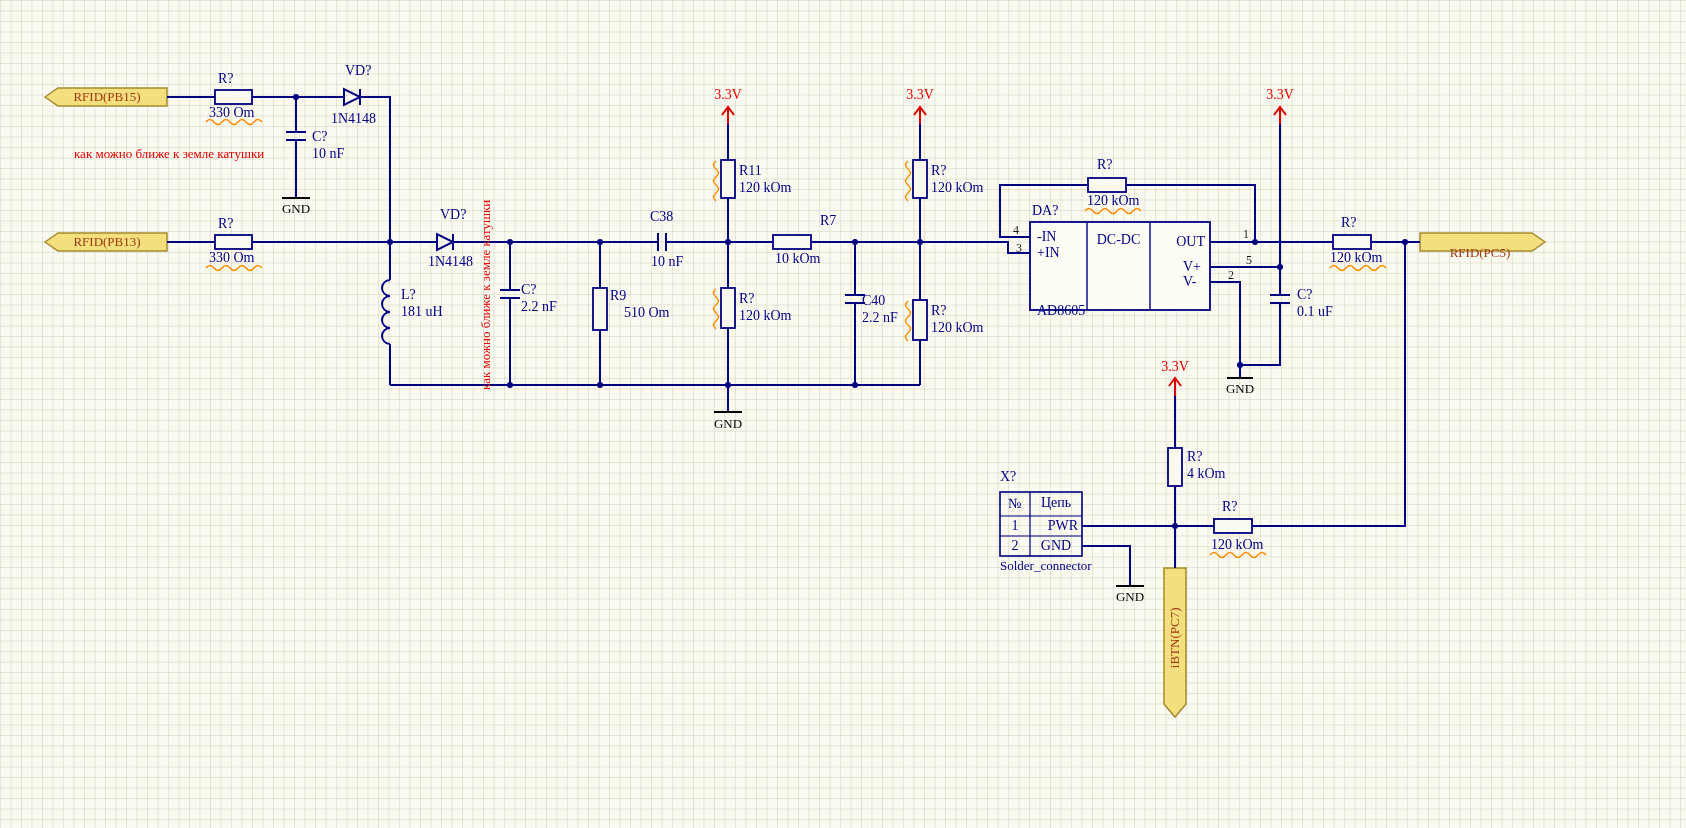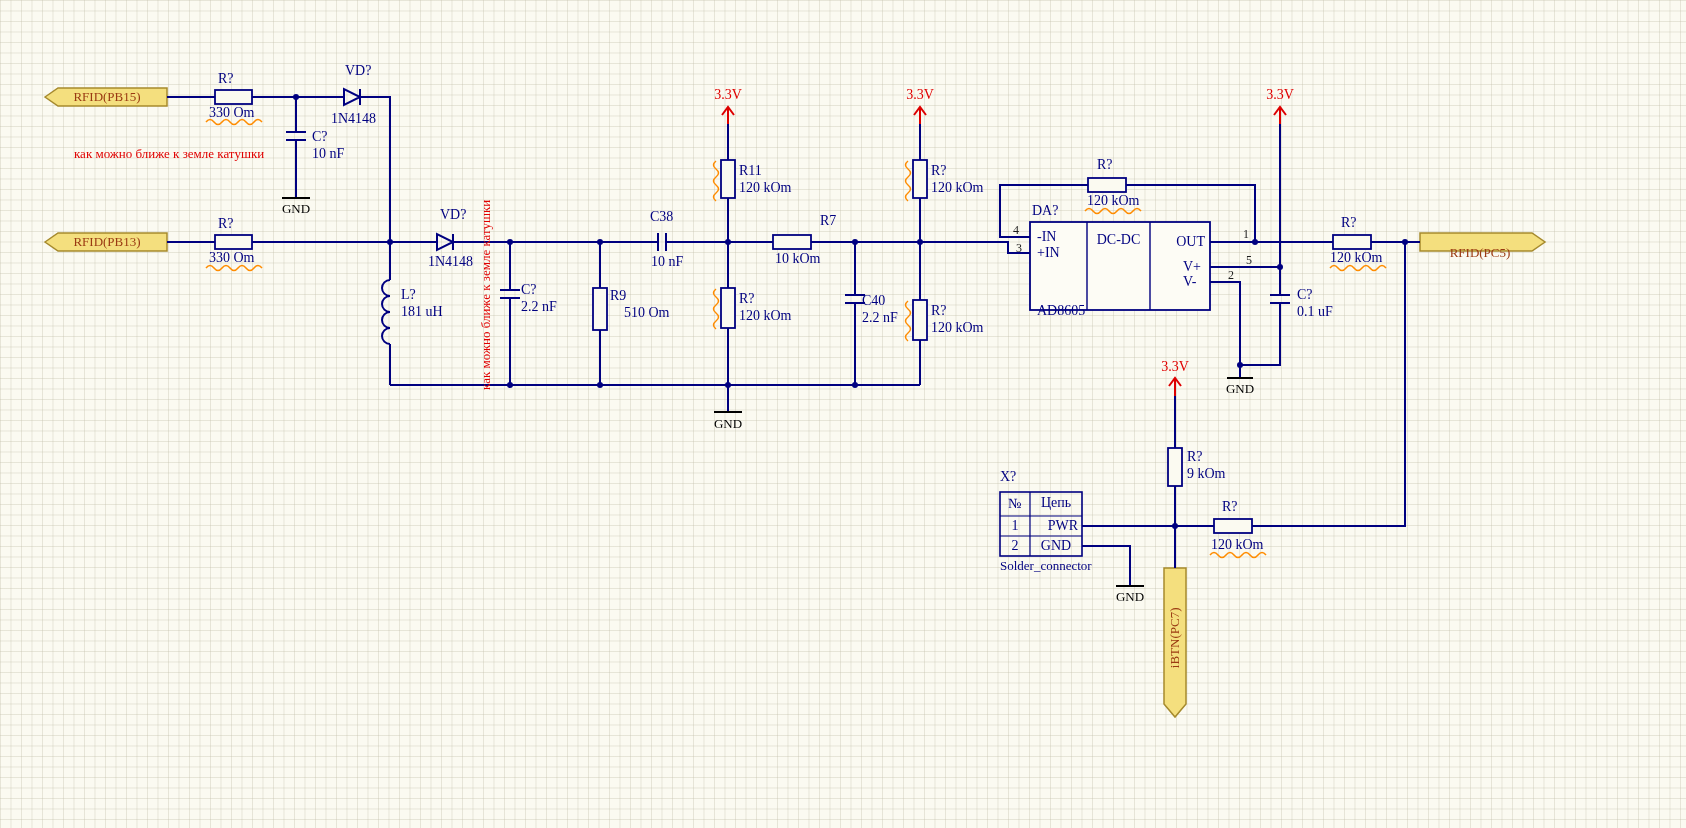--- a/index.html
+++ b/index.html
@@ -191,21 +191,21 @@
     <div class="lbl" style="left:931px;top:181px">120 kOm</div>
     <div class="lbl" style="left:931px;top:304px">R?</div>
     <div class="lbl" style="left:931px;top:321px">120 kOm</div>
     <div class="lbl" style="left:1097px;top:158px">R?</div>
     <div class="lbl" style="left:1087px;top:194px">120 kOm</div>
     <div class="lbl" style="left:1341px;top:216px">R?</div>
     <div class="lbl" style="left:1330px;top:251px">120 kOm</div>
     <div class="lbl" style="left:1297px;top:288px">C?</div>
     <div class="lbl" style="left:1297px;top:305px">0.1 uF</div>
     <div class="lbl" style="left:1187px;top:450px">R?</div>
-    <div class="lbl" style="left:1187px;top:467px">9 kOm</div>
+    <div class="lbl" style="left:1187px;top:467px">4 kOm</div>
     <div class="lbl" style="left:1222px;top:500px">R?</div>
     <div class="lbl" style="left:1211px;top:538px">120 kOm</div>
 
     <div class="lbl" style="left:1032px;top:204px">DA?</div>
     <div class="lbl" style="left:1037px;top:304px">AD8605</div>
     <div class="lbl" style="left:1037px;top:230px">-IN</div>
     <div class="lbl" style="left:1037px;top:246px">+IN</div>
     <div class="lbl ctr" style="left:1087px;top:233px;width:63px">DC-DC</div>
     <div class="lbl rt" style="left:1155px;top:235px;width:50px">OUT</div>
     <div class="lbl" style="left:1183px;top:260px">V+</div>

